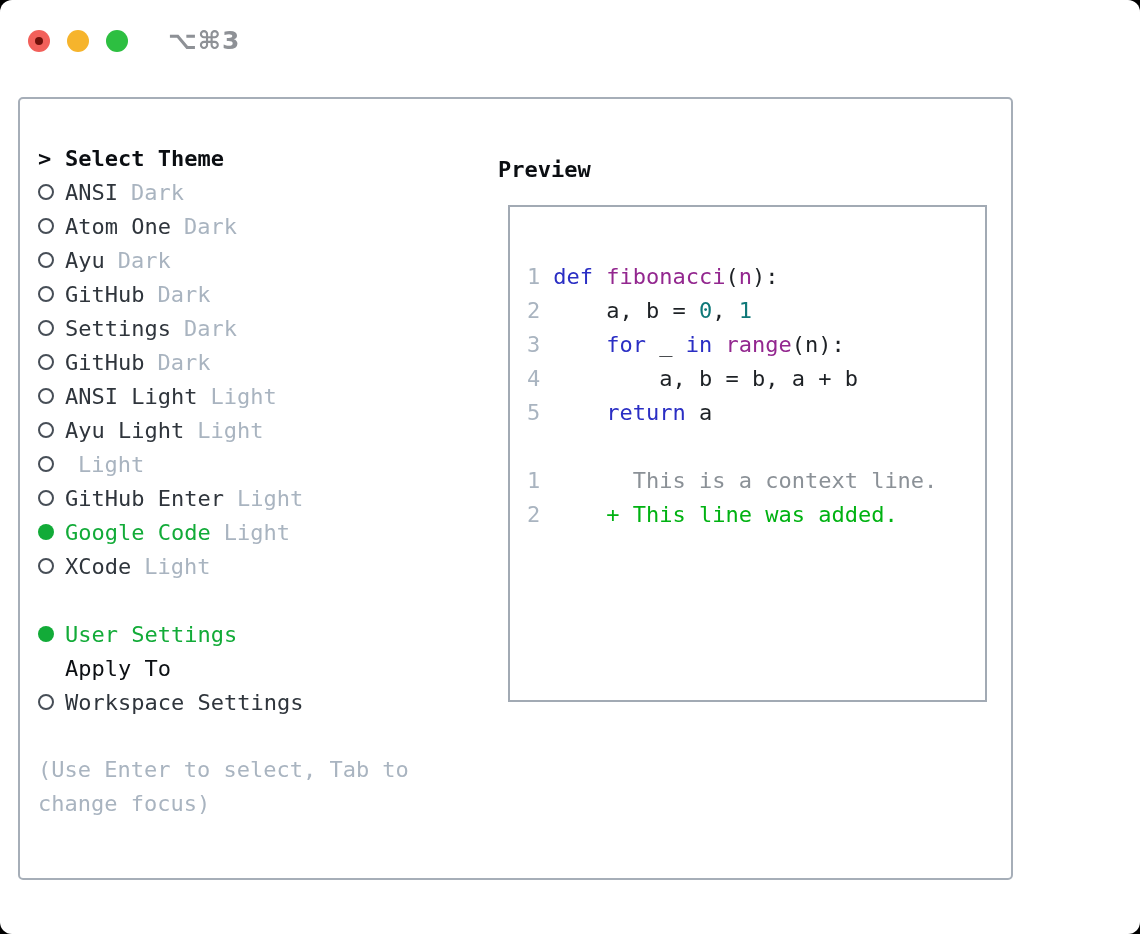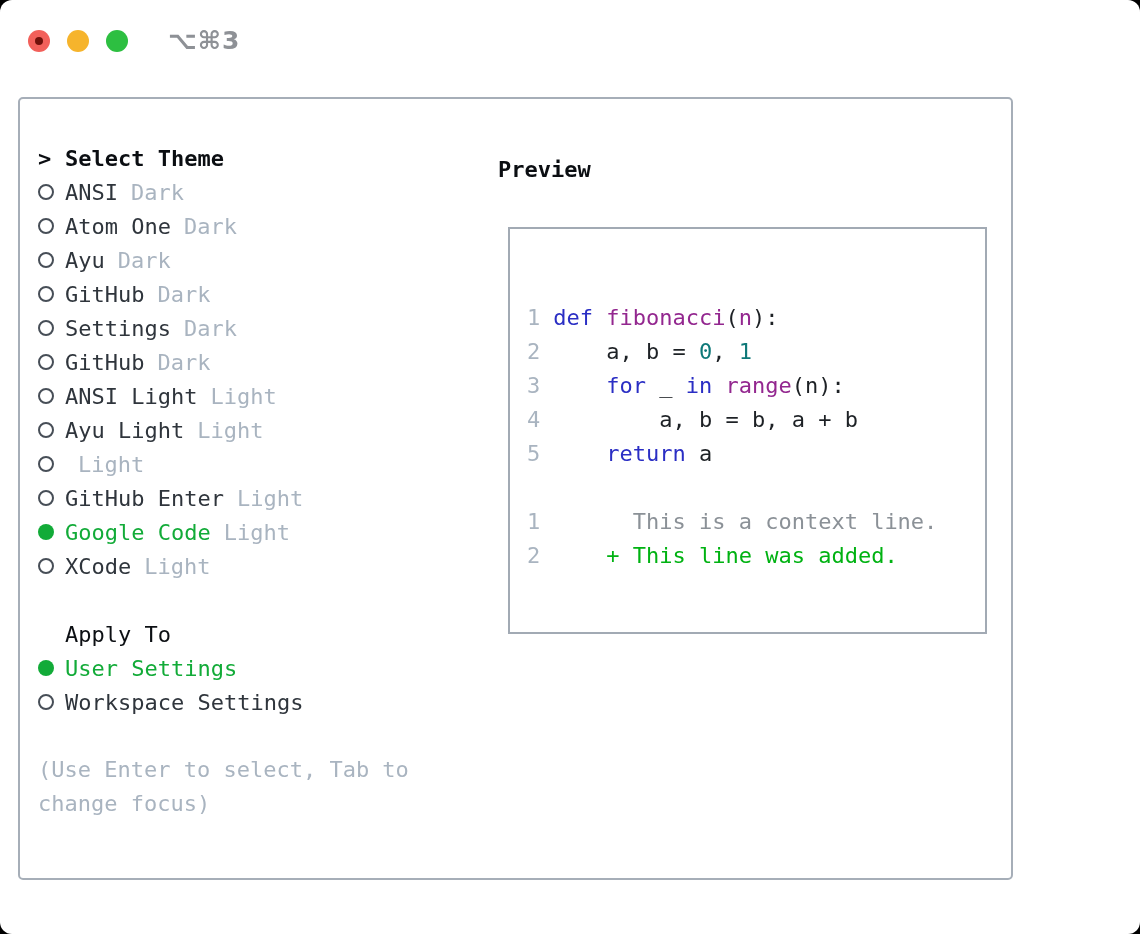--- a/index.html
+++ b/index.html
@@ -25,22 +25,22 @@
   .dot{width:12px;height:12px;border:2px solid #474e57;border-radius:50%;box-sizing:content-box;}
   .dot.filled{width:16px;height:16px;border:none;background:#12ab38;}
   .item-tag{color:#a9b4c0;margin-left:13px;}
   .row.selected .item-name{color:#12ab38;}
   .spacer{height:34px;}
   .apply-header{color:#0c0f13;}
   .help{width:432px;color:#a9b4c0;font-size:22px;line-height:34px;}
   
   .right-col{position:absolute;left:478px;top:53px;}
   .preview-heading{height:34px;display:flex;align-items:center;font-weight:bold;font-size:22px;color:#0b0e12;}
-  .preview-box{margin-top:41px;margin-left:10px;width:479px;height:407px;box-sizing:border-box;
-               border:2px solid #a2aab4;background:#fff;padding:72px 0 0 17px;overflow:hidden;}
+  .preview-box{margin-top:19px;margin-left:10px;width:479px;height:497px;box-sizing:border-box;
+               border:2px solid #a2aab4;background:#fff;padding:53px 0 0 17px;overflow:hidden;}
   .code-line{height:34px;line-height:34px;white-space:pre;font-size:22px;color:#1d2125;}
   .lineno{color:#a9b4c0;margin-right:13px;}
   .kw{color:#2a2ec4;}
   .fn{color:#93278f;}
   .num{color:#0e7878;}
   .pl{color:#1d2125;}
   .ctx{color:#8b9197;}
   .del{color:#c43a28;}
   .add{color:#00b212;}
 </style>
@@ -122,27 +122,27 @@
         <span class="item-tag">Light</span>
       </div>
       <div class="row">
         <span class="marker"><span class="dot"></span></span>
         <span class="item-name">XCode</span>
         <span class="item-tag">Light</span>
       </div>
 
       <div class="spacer"></div>
 
+      <div class="row selected">
+        <span class="marker"><span class="dot filled"></span></span>
+        <span class="item-name">User Settings</span>
+      </div>
       <div class="row">
         <span class="marker"></span>
         <span class="apply-header">Apply To</span>
-      </div>
-      <div class="row selected">
-        <span class="marker"><span class="dot filled"></span></span>
-        <span class="item-name">User Settings</span>
       </div>
       <div class="row">
         <span class="marker"><span class="dot"></span></span>
         <span class="item-name">Workspace Settings</span>
       </div>
 
       <div class="spacer"></div>
 
       <div class="help">(Use Enter to select, Tab to change focus)</div>
     </div>

